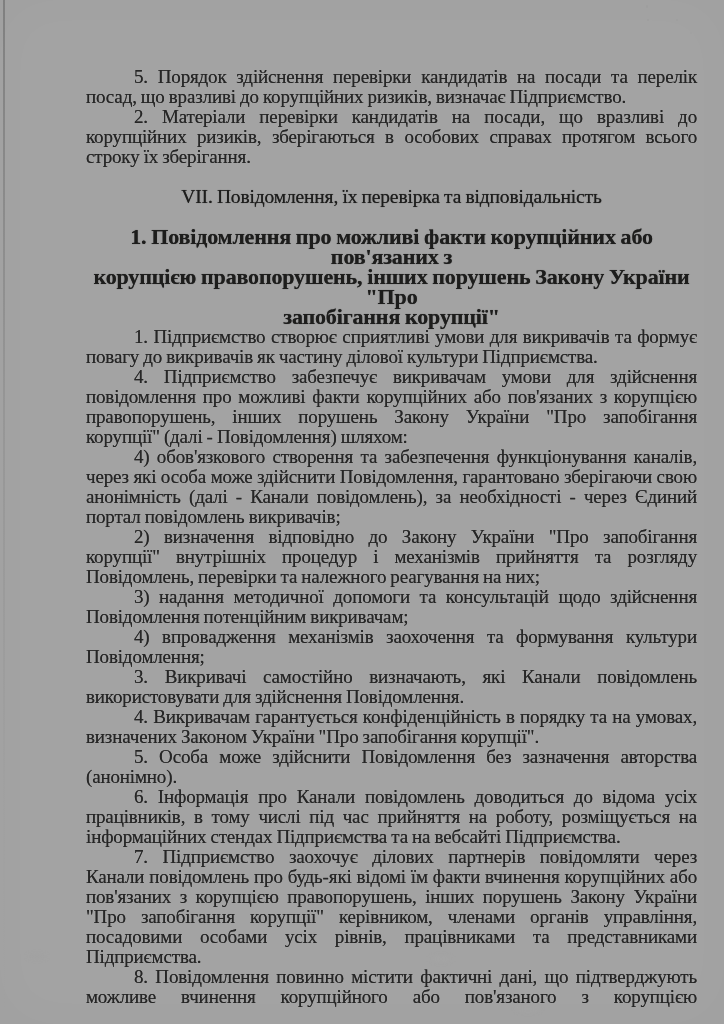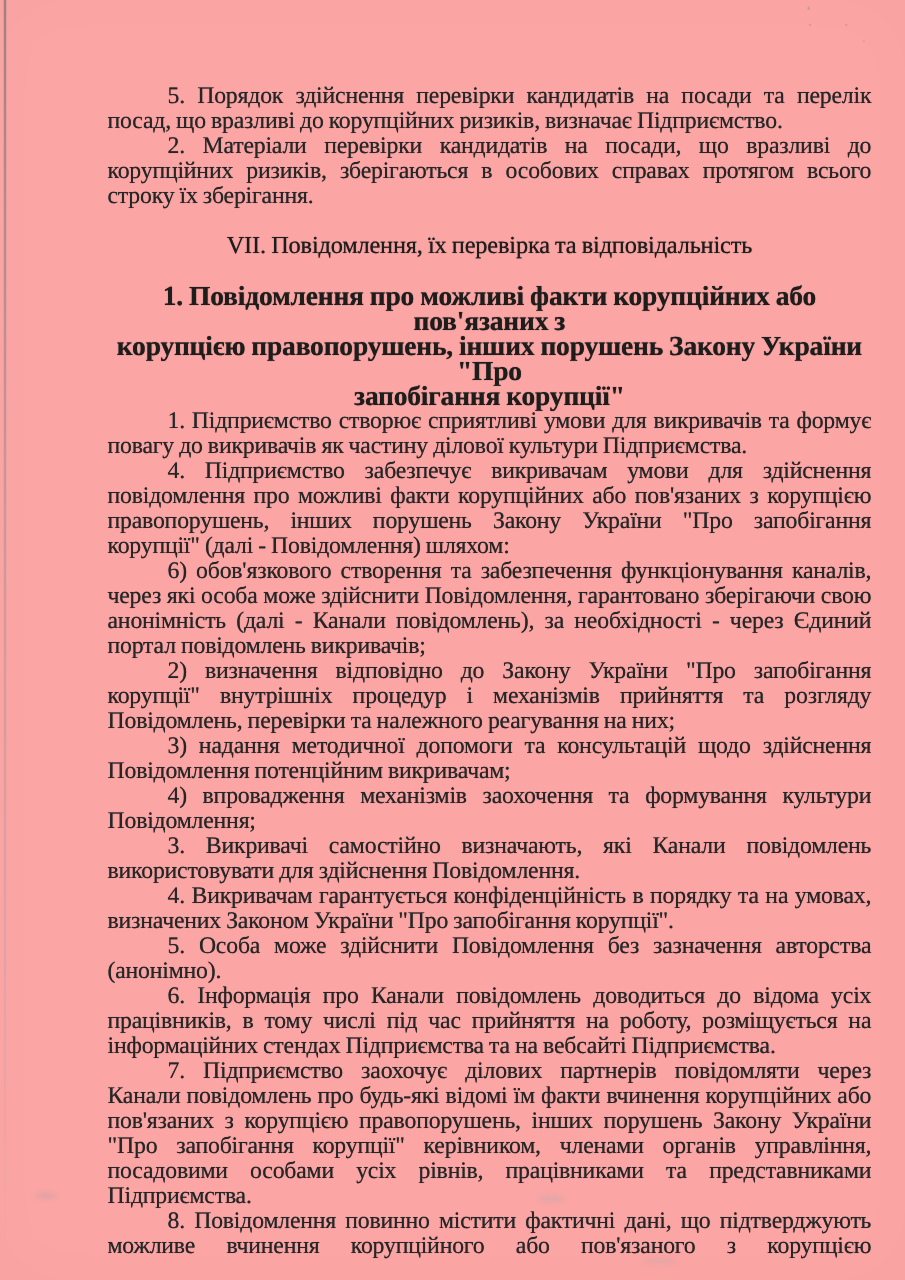--- a/index.html
+++ b/index.html
@@ -9,21 +9,21 @@
   }
   body {
     width: 724px;
     height: 1024px;
     overflow: hidden;
     position: relative;
   }
   .page {
     position: absolute;
     inset: 0;
-    background: #fca5a5;
+    background: #a3a3a3;
     box-shadow: inset 0 0 60px rgba(0,0,0,0.015);
   }
   
   .edge-line {
     position: absolute;
     left: 3px;
     top: 0;
     width: 1.5px;
     height: 1012px;
     background: linear-gradient(to bottom,
@@ -119,21 +119,21 @@
     <h3 class="h-sub">
       <span class="hline">1. Повідомлення про можливі факти корупційних або пов'язаних з</span>
       <span class="hline">корупцією правопорушень, інших порушень Закону України "Про</span>
       <span class="hline">запобігання корупції"</span>
     </h3>
 
     <p>1. Підприємство створює сприятливі умови для викривачів та формує повагу до викривачів як частину ділової культури Підприємства.</p>
 
     <p>4. Підприємство забезпечує викривачам умови для здійснення повідомлення про можливі факти корупційних або пов'язаних з корупцією правопорушень, інших порушень Закону України "Про запобігання корупції" (далі - Повідомлення) шляхом:</p>
 
-    <p>6) обов'язкового створення та забезпечення функціонування каналів, через які особа може здійснити Повідомлення, гарантовано зберігаючи свою анонімність (далі - Канали повідомлень), за необхідності - через Єдиний портал повідомлень викривачів;</p>
+    <p>4) обов'язкового створення та забезпечення функціонування каналів, через які особа може здійснити Повідомлення, гарантовано зберігаючи свою анонімність (далі - Канали повідомлень), за необхідності - через Єдиний портал повідомлень викривачів;</p>
 
     <p>2) визначення відповідно до Закону України "Про запобігання корупції" внутрішніх процедур і механізмів прийняття та розгляду Повідомлень, перевірки та належного реагування на них;</p>
 
     <p>3) надання методичної допомоги та консультацій щодо здійснення Повідомлення потенційним викривачам;</p>
 
     <p>4) впровадження механізмів заохочення та формування культури Повідомлення;</p>
 
 
     <p>3. Викривачі самостійно визначають, які Канали повідомлень використовувати для здійснення Повідомлення.</p>
 

